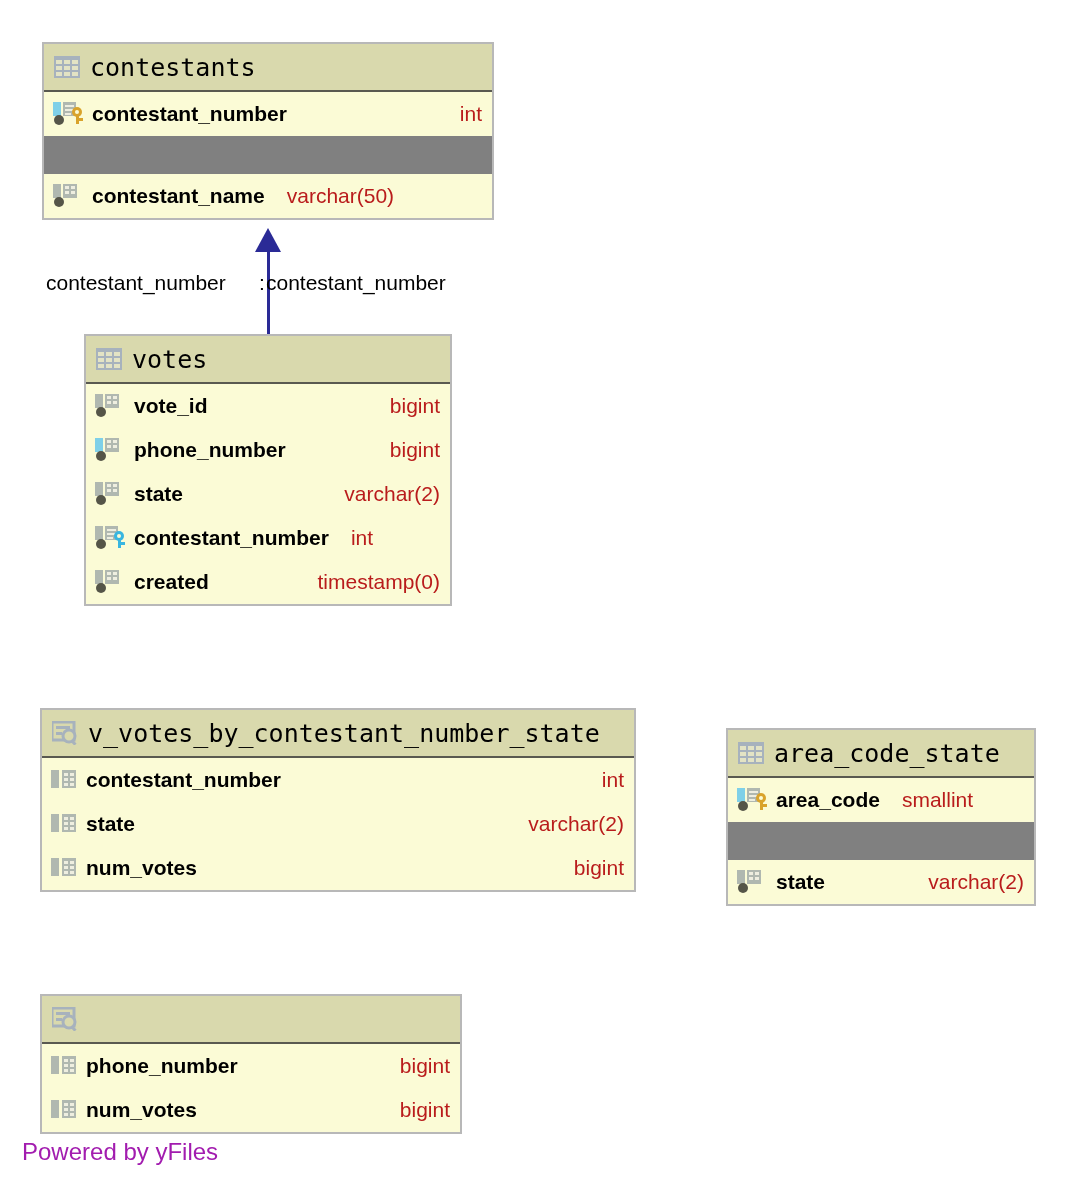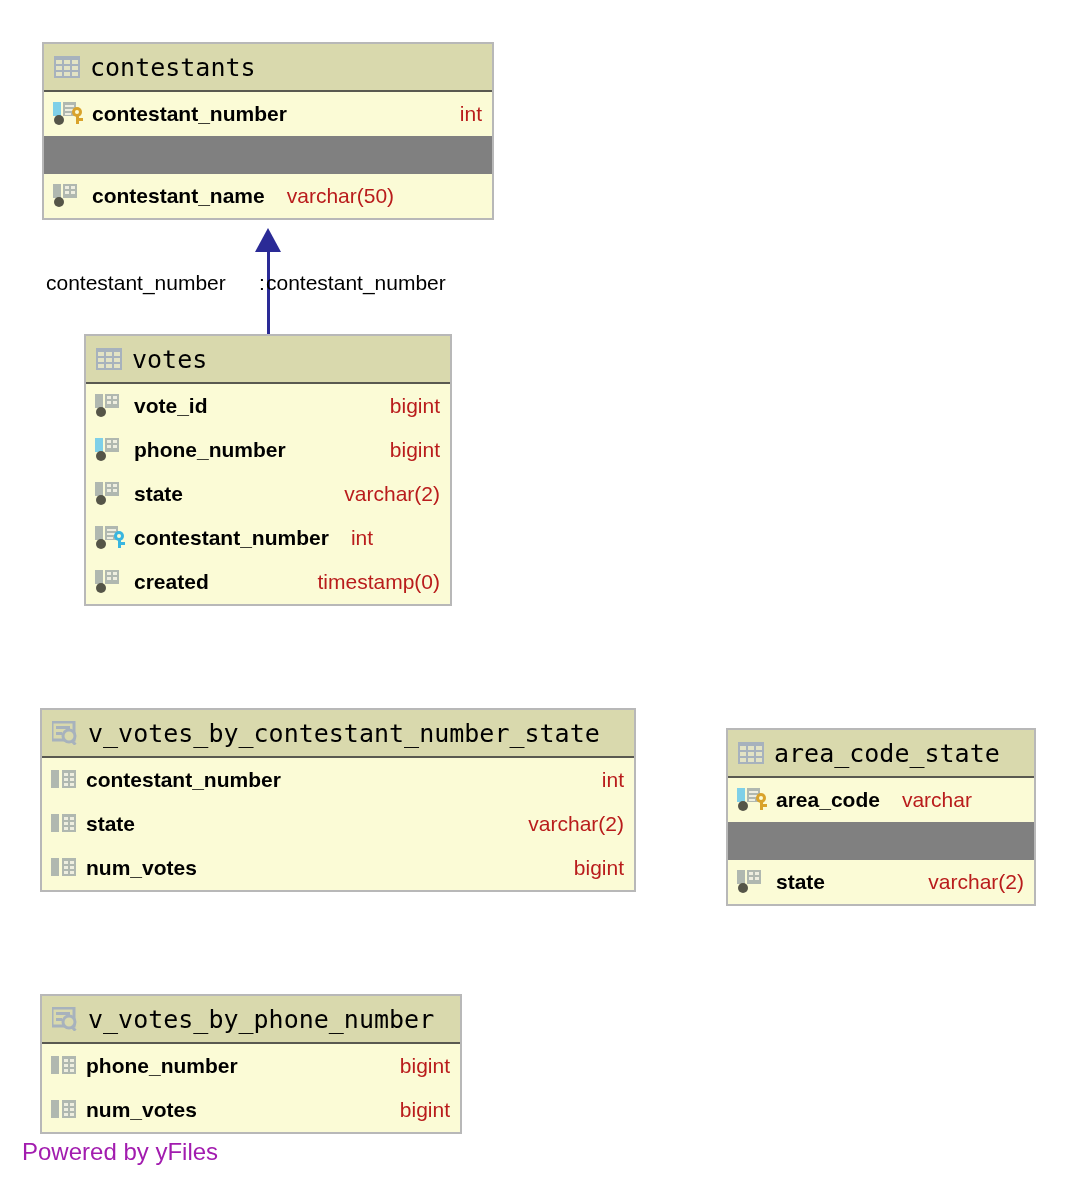--- a/index.html
+++ b/index.html
@@ -366,21 +366,21 @@
           <rect x="13" y="8" width="9" height="2" fill="#eeeee0"></rect>
           <rect x="13" y="12" width="6" height="2" fill="#eeeee0"></rect>
           <circle cx="7" cy="19" r="5" fill="#555548"></circle>
           <circle cx="25" cy="11" r="5" fill="#d9a32b"></circle>
           <circle cx="25" cy="11" r="2" fill="#fbfbd6"></circle>
           <rect x="24" y="13" width="3" height="10" fill="#d9a32b"></rect>
           <rect x="27" y="17" width="4" height="3" fill="#d9a32b"></rect>
         </svg>
       </span>
       <span class="col-name">area_code</span>
-      <span class="col-type tight">varchar</span>
+      <span class="col-type tight">smallint</span>
     </div>
     <div class="sep-row"></div>
     <div class="col-row">
       <span class="icon">
         <svg width="34" height="26" viewBox="0 0 34 26">
           <rect x="1" y="1" width="8" height="14" fill="#b0b8b0"></rect>
           <rect x="11" y="1" width="14" height="14" fill="#b0b8b0"></rect>
           <rect x="13" y="3" width="4" height="3" fill="#eeeee0"></rect>
           <rect x="19" y="3" width="4" height="3" fill="#eeeee0"></rect>
           <rect x="13" y="8" width="4" height="3" fill="#eeeee0"></rect>
@@ -398,21 +398,20 @@
   <div class="entity-header">
     <span class="icon">
       <svg width="26" height="24" viewBox="0 0 26 24">
         <rect x="0" y="1" width="22" height="18" fill="none" stroke="#a7b2bd" stroke-width="3"></rect>
         <rect x="4" y="5" width="14" height="3" fill="#a7b2bd"></rect>
         <rect x="4" y="11" width="6" height="3" fill="#a7b2bd"></rect>
         <circle cx="17" cy="15" r="6" fill="#d9d9ad" stroke="#a7b2bd" stroke-width="3"></circle>
         <rect x="21" y="19" width="5" height="3" fill="#a7b2bd" transform="rotate(45 21 19)"></rect>
       </svg>
     </span>
-    <span class="entity-title">v_votes_by_phone_number</span>
   </div>
   <div class="entity-body">
     <div class="col-row">
       <span class="icon">
         <svg width="30" height="24" viewBox="0 0 30 24">
           <rect x="1" y="2" width="8" height="18" fill="#b0b8b0"></rect>
           <rect x="12" y="2" width="14" height="18" fill="#b0b8b0"></rect>
           <rect x="14" y="5" width="4" height="3" fill="#eeeee0"></rect>
           <rect x="20" y="5" width="4" height="3" fill="#eeeee0"></rect>
           <rect x="14" y="10" width="4" height="3" fill="#eeeee0"></rect>

